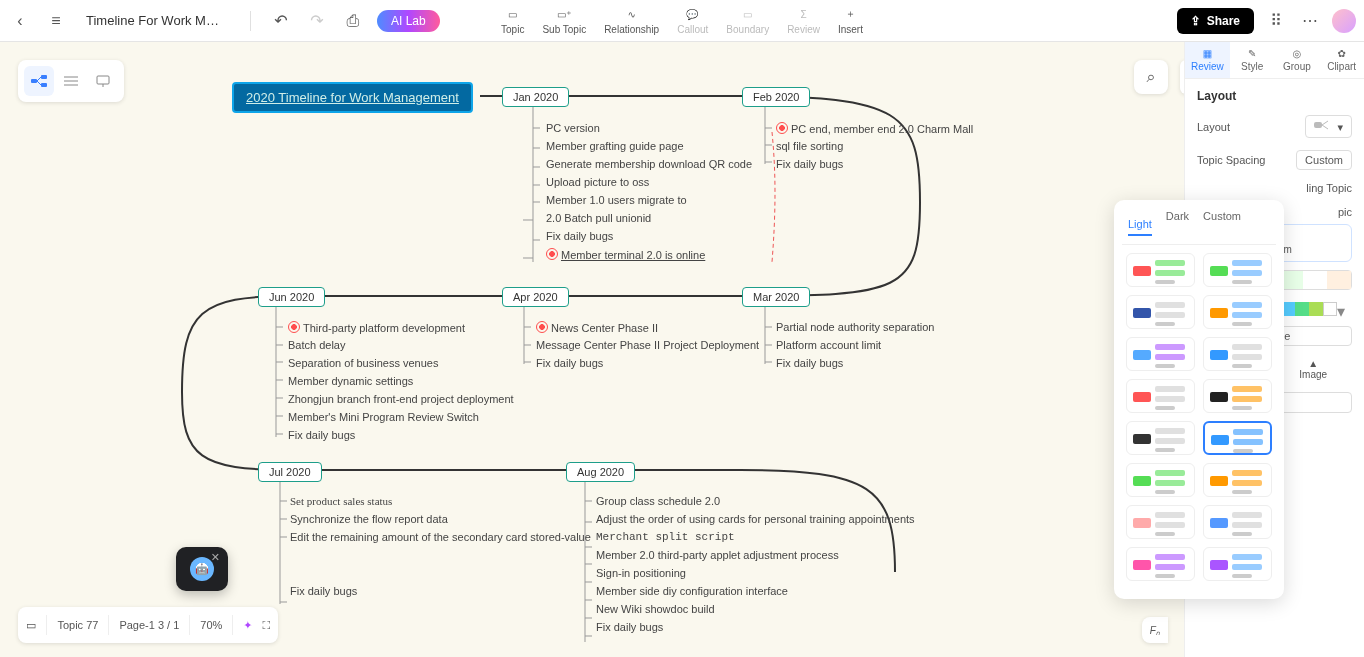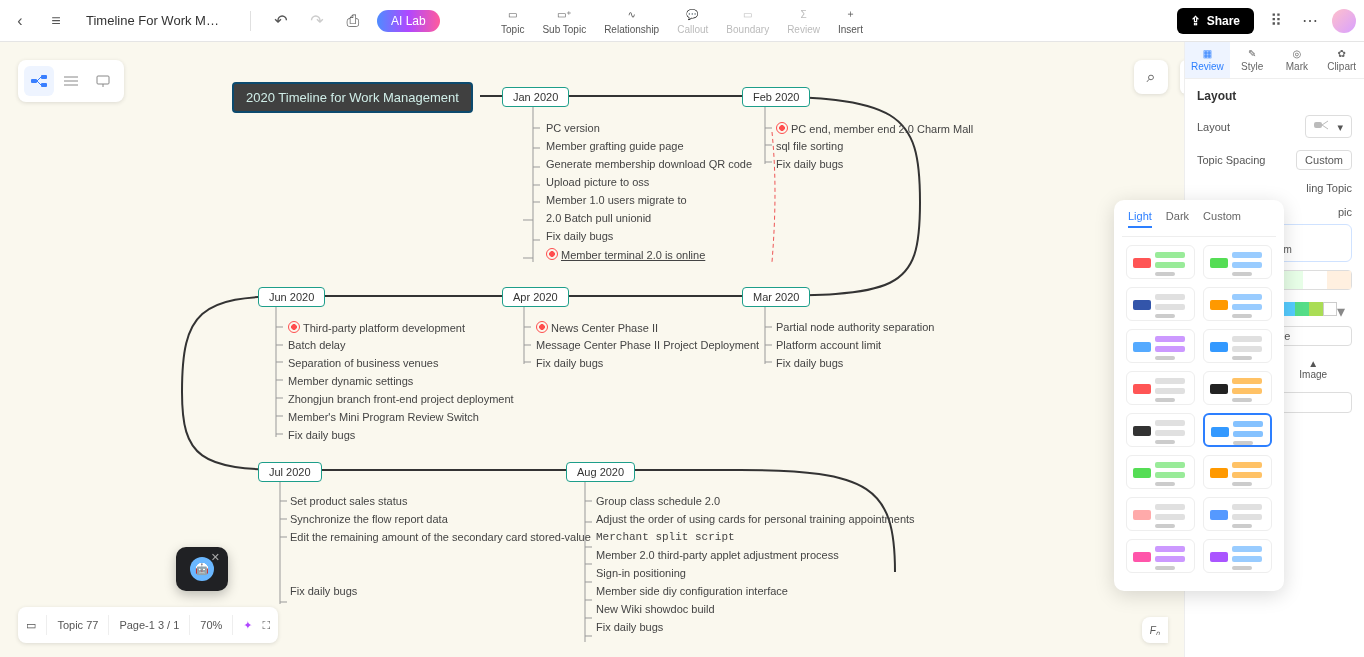--- a/index.html
+++ b/index.html
@@ -28,21 +28,21 @@
 
 .view-tools { position: absolute; top: 18px; left: 18px; background: #fff; border-radius: 8px; box-shadow: 0 1px 4px rgba(0,0,0,.12); padding: 6px; display: flex; gap: 2px; }
 .vt-item { width: 30px; height: 30px; display: flex; align-items: center; justify-content: center; border-radius: 6px; cursor: pointer; color: #555; }
 .vt-item.active { background: #eef4ff; color: #3a7fff; }
 
 .search-float { position: absolute; top: 18px; right: 196px; width: 34px; height: 34px; background: #fff; border-radius: 8px; box-shadow: 0 1px 4px rgba(0,0,0,.12); display: flex; align-items: center; justify-content: center; cursor: pointer; color: #555; }
 .chev-float { position: absolute; top: 18px; right: 160px; width: 24px; height: 34px; background: #fff; border-radius: 6px; box-shadow: 0 1px 4px rgba(0,0,0,.12); display: flex; align-items: center; justify-content: center; cursor: pointer; color: #555; }
 
 
 .node { position: absolute; border: 1.5px solid #1d9e8a; border-radius: 4px; background: #fff; padding: 3px 10px; font-size: 11px; color: #333; white-space: nowrap; }
-.central { border: 2px solid #0c4a6e; background: #404040; color: #d0eee8; font-weight: 500; font-size: 13px; padding: 6px 12px; }
+.central { border: 2px solid #0ea5e9; background: #0369a1; color: #d0eee8; font-weight: 500; font-size: 13px; padding: 6px 12px; text-decoration: underline; }
 .sub { position: absolute; font-size: 11px; color: #444; white-space: nowrap; }
 .sub.has-dot::before { content: ""; display: inline-block; width: 10px; height: 10px; background: radial-gradient(circle,#ff4d4d 40%, transparent 42%); border: 1px solid #ff4d4d; border-radius: 50%; margin-right: 3px; vertical-align: -1px; }
 
 
 .wires { position: absolute; inset: 0; }
 
 
 .toast { position: absolute; left: 176px; bottom: 66px; background: #202124; color: #fff; border-radius: 10px; padding: 10px 14px; display: flex; align-items: center; gap: 10px; font-size: 11px; box-shadow: 0 4px 12px rgba(0,0,0,.25); }
 .toast .avatar2 { width: 24px; height: 24px; border-radius: 50%; background: radial-gradient(circle,#fff 35%,#6ab7ff 38%); display:flex; align-items:center; justify-content:center; }
 .toast .x { position: absolute; top: 4px; right: 8px; cursor: pointer; color: #aaa; font-size: 11px; }
@@ -63,21 +63,21 @@
 .rp-chip { border:1px solid #ddd; border-radius:4px; padding:3px 8px; font-size:11px; cursor:pointer; }
 .rp-check { display:flex; align-items:center; gap:6px; font-size:11px; color:#666; padding:4px 12px; }
 .palette { display:flex; gap:0; padding: 4px 12px; }
 .palette span { width:14px; height:14px; }
 .rp-custom-box { margin: 0 12px; border:1px solid #cfe2ff; border-radius:6px; display:flex; align-items:center; justify-content:center; flex-direction:column; gap:2px; padding:6px; font-size:10px; color:#555; }
 
 
 .flyout { position:absolute; top: 200px; right: 80px; width: 170px; background:#fff; border-radius:10px; box-shadow:0 4px 20px rgba(0,0,0,.15); z-index:60; padding:10px 8px; }
 .fly-tabs { display:flex; gap:14px; font-size:11px; padding:0 6px 8px; border-bottom:1px solid #eee; }
 .fly-tab { cursor:pointer; color:#666; padding-bottom:4px; }
-.fly-tab.active { color:#2d7fff; border-bottom:2px solid #2d7fff; }
+.fly-tab.active { color:#2d7fff; border-bottom:2px solid #2d7fff;margin-top:8px; }
 .fly-grid { display:grid; grid-template-columns:1fr 1fr; gap:8px; padding:8px 4px; max-height:380px; overflow:auto; }
 .theme-thumb { height:34px; border:1px solid #eee; border-radius:6px; background:#fff; position:relative; cursor:pointer; overflow:hidden; }
 .theme-thumb.sel { border:2px solid #2d7fff; }
 .tt { position:absolute; border-radius:2px; }
 </style>
 </head>
 <body>
 
 <div class="topbar">
   <div class="tb-left">
@@ -215,21 +215,21 @@
       <div class="sub has-dot" style="left: 536px; top: 279px;">News Center Phase II</div>
       <div class="sub" style="left: 536px; top: 297px;">Message Center Phase II Project Deployment</div>
       <div class="sub" style="left: 536px; top: 315px;">Fix daily bugs</div>
       <div class="sub has-dot" style="left: 288px; top: 279px;">Third-party platform development</div>
       <div class="sub" style="left: 288px; top: 297px;">Batch delay</div>
       <div class="sub" style="left: 288px; top: 315px;">Separation of business venues</div>
       <div class="sub" style="left: 288px; top: 333px;">Member dynamic settings</div>
       <div class="sub" style="left: 288px; top: 351px;">Zhongjun branch front-end project deployment</div>
       <div class="sub" style="left: 288px; top: 369px;">Member's Mini Program Review Switch</div>
       <div class="sub" style="left: 288px; top: 387px;">Fix daily bugs</div>
-      <div class="sub" style="left: 290px; top: 453px;">Set product sales status</div>
+      <div class="sub" style="left: 290px; top: 453px; font-family: Liberation Serif, serif;">Set product sales status</div>
       <div class="sub" style="left: 290px; top: 471px;">Synchronize the flow report data</div>
       <div class="sub" style="left: 290px; top: 489px;">Edit the remaining amount of the secondary card stored-value</div>
       <div class="sub" style="left: 290px; top: 507px;"></div>
       <div class="sub" style="left: 290px; top: 525px;"></div>
       <div class="sub" style="left: 290px; top: 543px;">Fix daily bugs</div>
       <div class="sub" style="left: 596px; top: 453px;">Group class schedule 2.0</div>
       <div class="sub" style="left: 596px; top: 471px;">Adjust the order of using cards for personal training appointments</div>
       <div class="sub" style="left: 596px; top: 489px; font-family: Liberation Mono, monospace;">Merchant split script</div>
       <div class="sub" style="left: 596px; top: 507px;">Member 2.0 third-party applet adjustment process</div>
       <div class="sub" style="left: 596px; top: 525px;">Sign-in positioning</div>
@@ -291,21 +291,21 @@
       <div class="rp-tab active">
         <div>▦</div>
         <span>Review</span>
       </div>
       <div class="rp-tab">
         <div>✎</div>
         <span>Style</span>
       </div>
       <div class="rp-tab">
         <div>◎</div>
-        <span>Mark</span>
+        <span>Group</span>
       </div>
       <div class="rp-tab">
         <div>✿</div>
         <span>Clipart</span>
       </div>
     </div>
   <div class="rp-section-title">Layout</div>
   <div class="rp-row">
     <span>Layout</span>
     <span class="rp-chip"><svg width="20" height="12">

